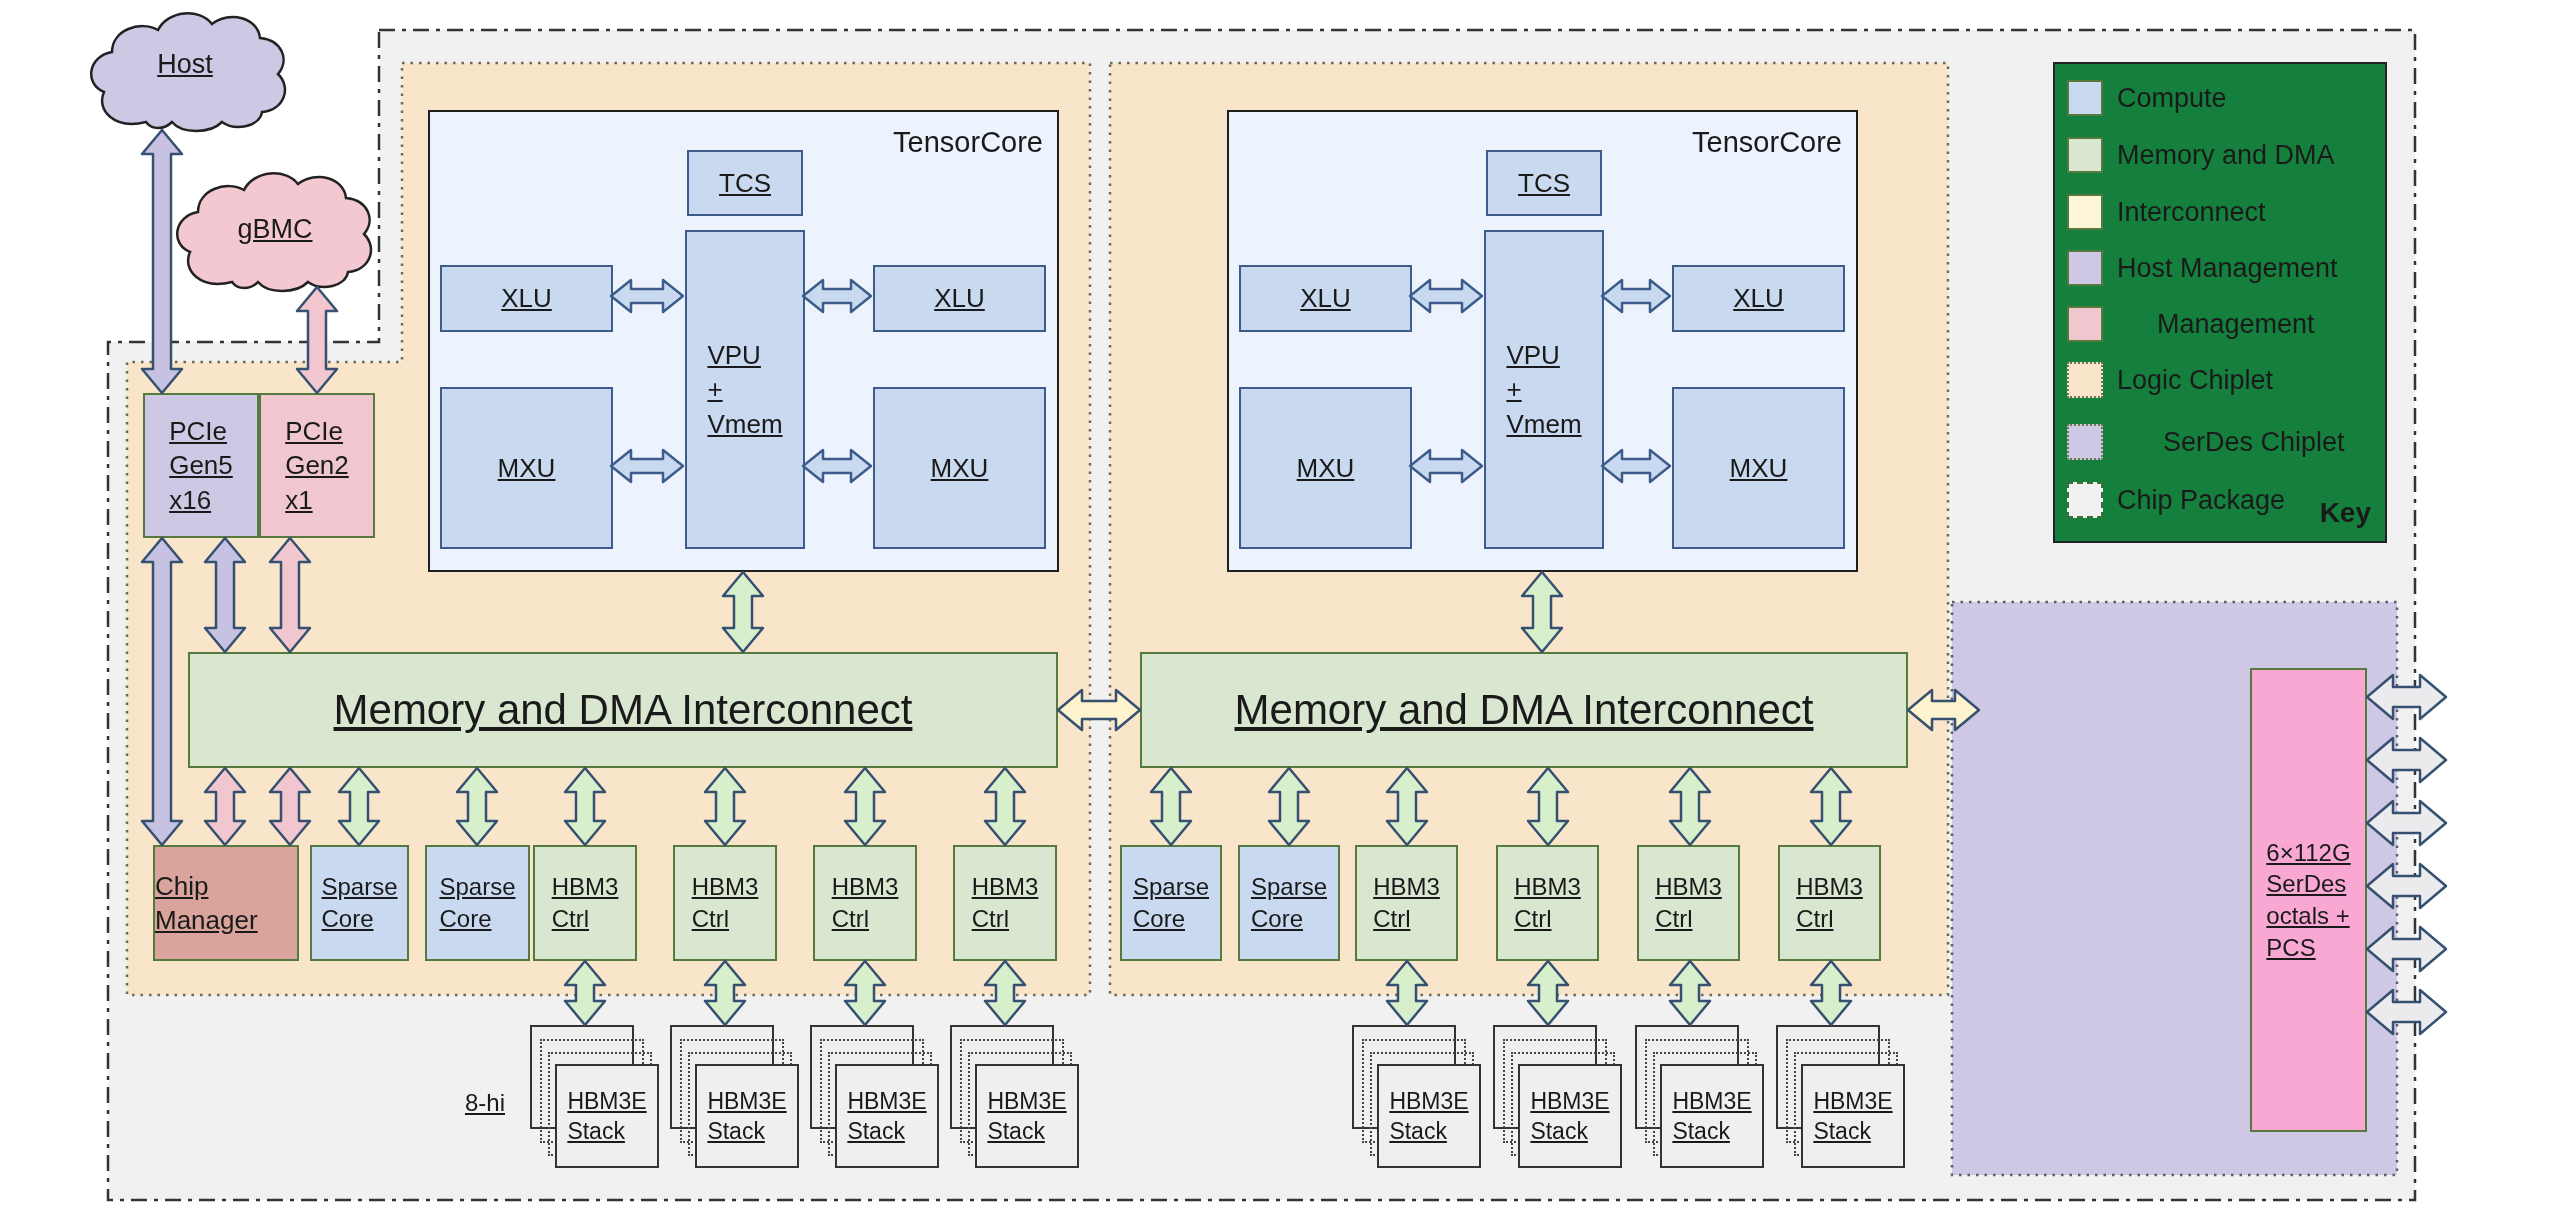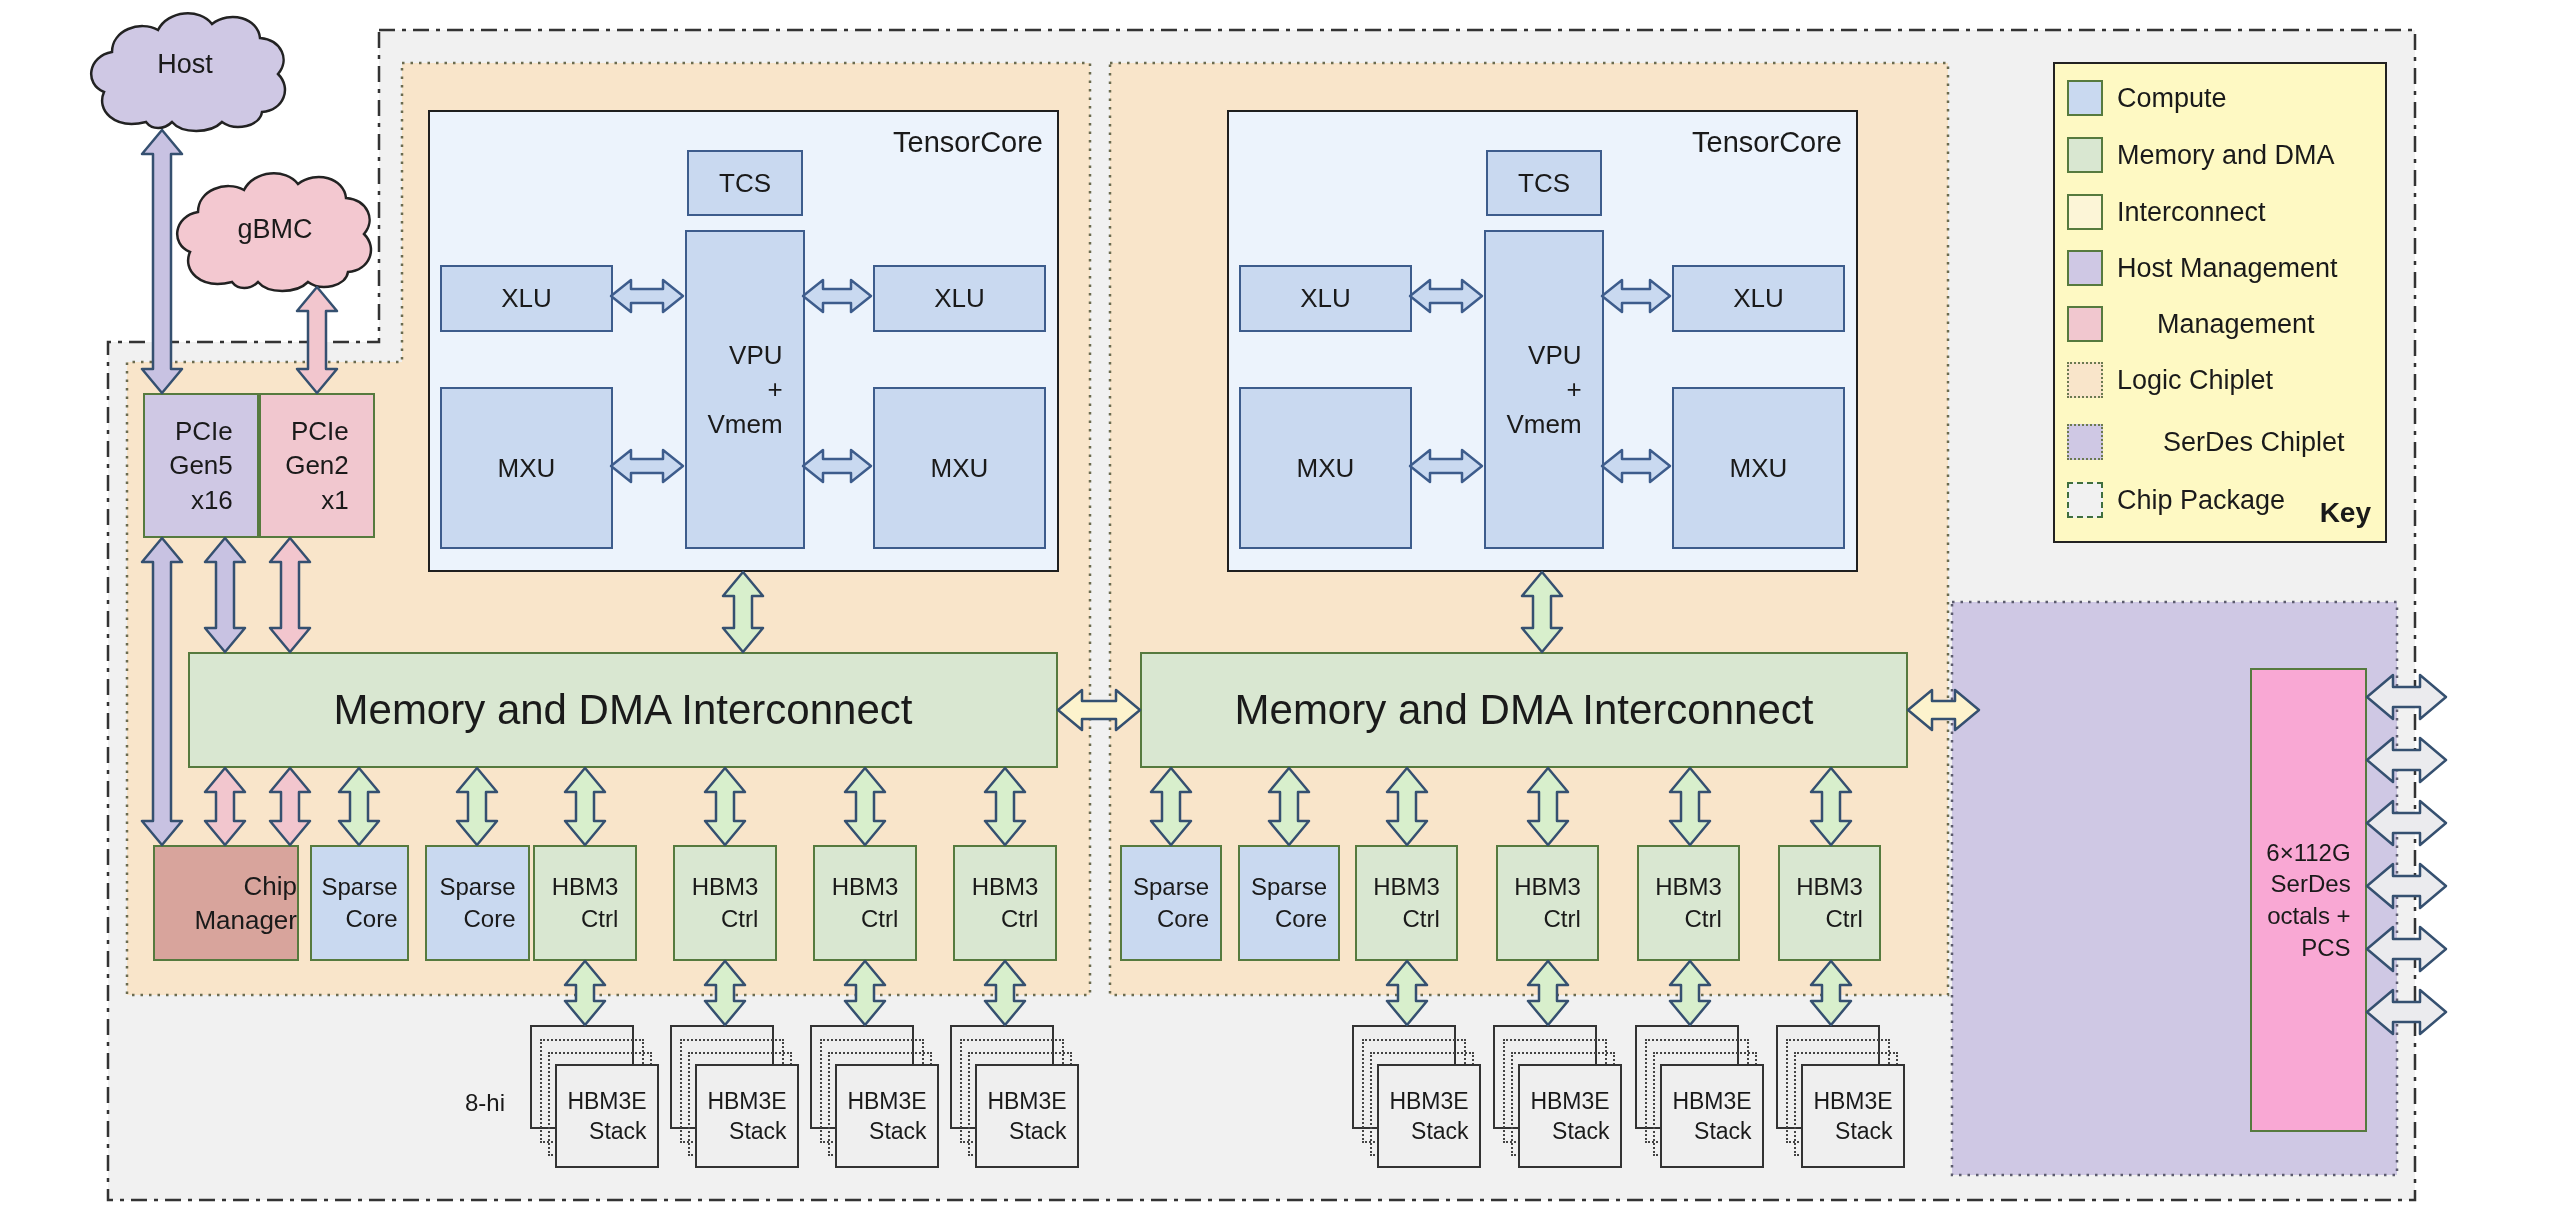--- a/index.html
+++ b/index.html
@@ -1,34 +1,34 @@
 <!DOCTYPE html>
 <html><head>
 <meta charset="utf-8">
 <style>
   html,body{margin:0;padding:0;background:#ffffff;}
   #canvas{position:relative;width:2554px;height:1212px;background:#ffffff;overflow:hidden;
           font-family:"Liberation Sans",sans-serif;color:#1a1a1a;}
   #bg-layer,#arrow-layer{position:absolute;left:0;top:0;width:2554px;height:1212px;pointer-events:none;}
   #bg-layer{z-index:0;} .box-layer{z-index:1;} #arrow-layer{z-index:2;}
   .abs{position:absolute;box-sizing:border-box;}
-  .lbl{display:flex;align-items:center;justify-content:center;text-align:right;white-space:pre-line;line-height:1.32;}
+  .lbl{display:flex;align-items:center;justify-content:center;text-align:left;white-space:pre-line;line-height:1.32;text-decoration:underline;}
   .compute{background:#c9d9f0;border:2px solid #3d5c8c;}
   .compute-olive{background:#c9d9f0;border:2px solid #567a3e;}
   .green{background:#d9e7d1;border:2px solid #567a3e;}
   .tc{background:#ecf3fc;border:2px solid #1f1f1f;}
   .tc-title{position:absolute;right:14px;top:14px;font-size:29px;color:#1a1a1a;}
   .bar{background:#d9e7d1;border:2px solid #567a3e;font-size:42px;}
   .pcie5{background:#cfc8e4;border:2px solid #567a3e;}
   .pcie2{background:#f1c7cf;border:2px solid #567a3e;}
   .chipmgr{background:#d8a49c;border:2px solid #567a3e;}
   .ici-outer{background:#fcf5d7;border:2px solid #6a7a3a;}
   .ici-inner{background:#f6e193;border:2px solid #6a7a3a;}
   .serdes-box{background:#f9a8d4;border:2px solid #567a3e;}
-  .legend{background:#fef9c3;border:2px solid #222222;}
+  .legend{background:#15803d;border:2px solid #222222;}
   .swatch{width:36px;height:36px;box-sizing:border-box;margin-right:14px;flex:0 0 auto;}
   .sw-solid{border:2px solid #567a3e;}
   .sw-dotted{border:2px dotted #6b7a50;}
   .sw-dashdot{border:2px dashed #3e6e3e;}
   .legend-row{display:flex;align-items:center;font-size:27px;}
   .stack-back{background:#efefef;border:2px solid #333;}
   .stack-dot{border:2px dotted #444;background:transparent;}
   .stack-front{background:#efefef;border:2px solid #333;font-size:23px;}
   .small-note{font-size:24px;}
 </style>

